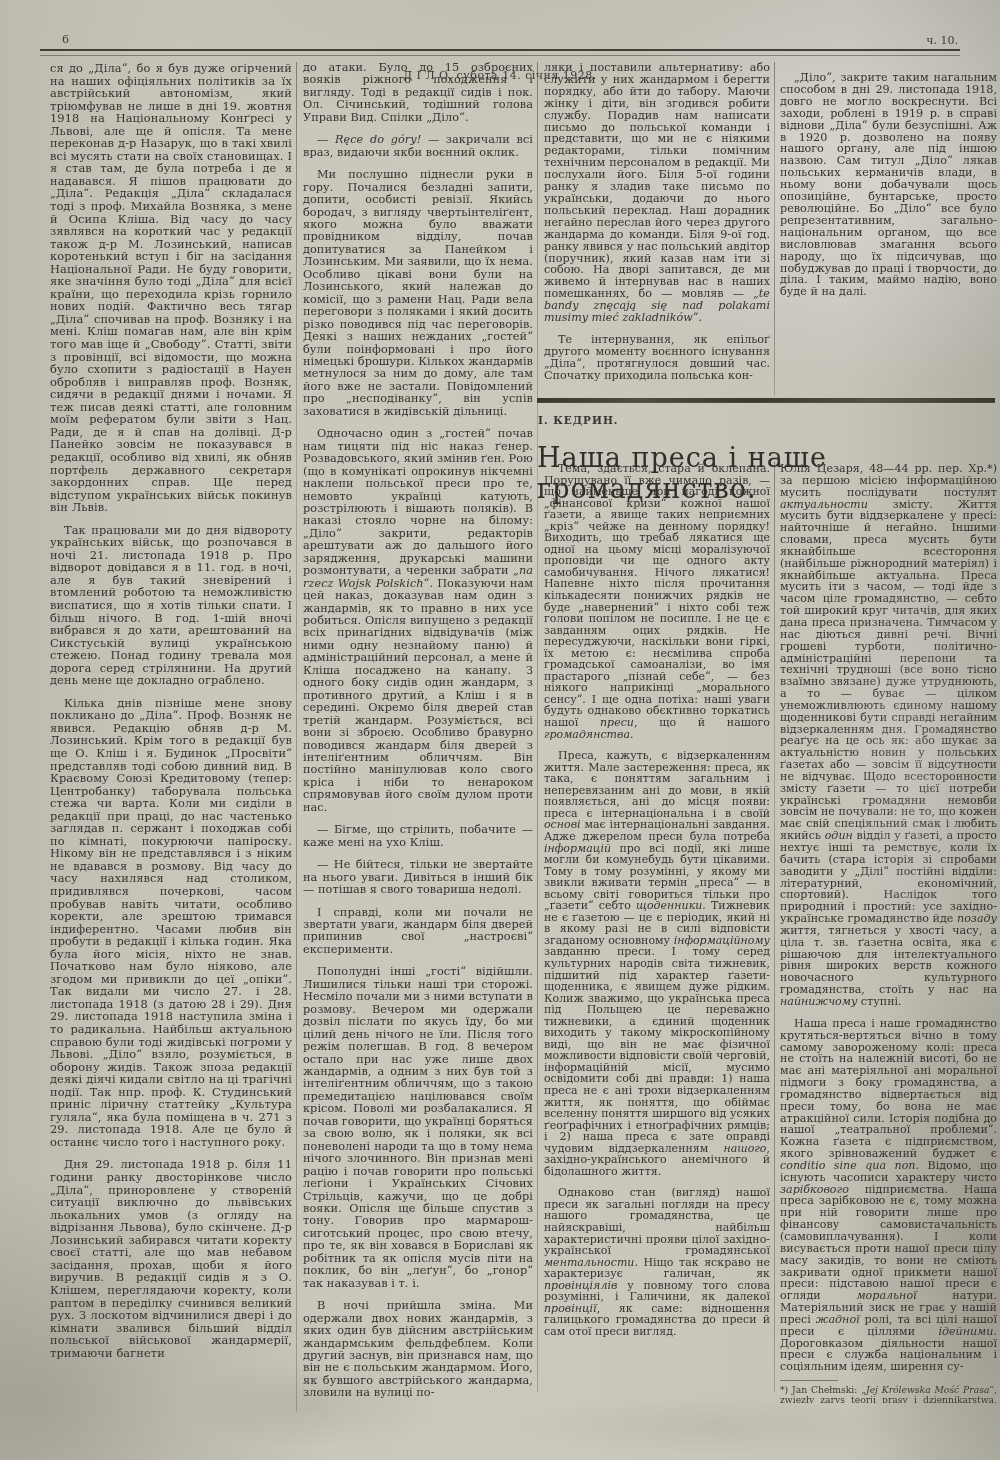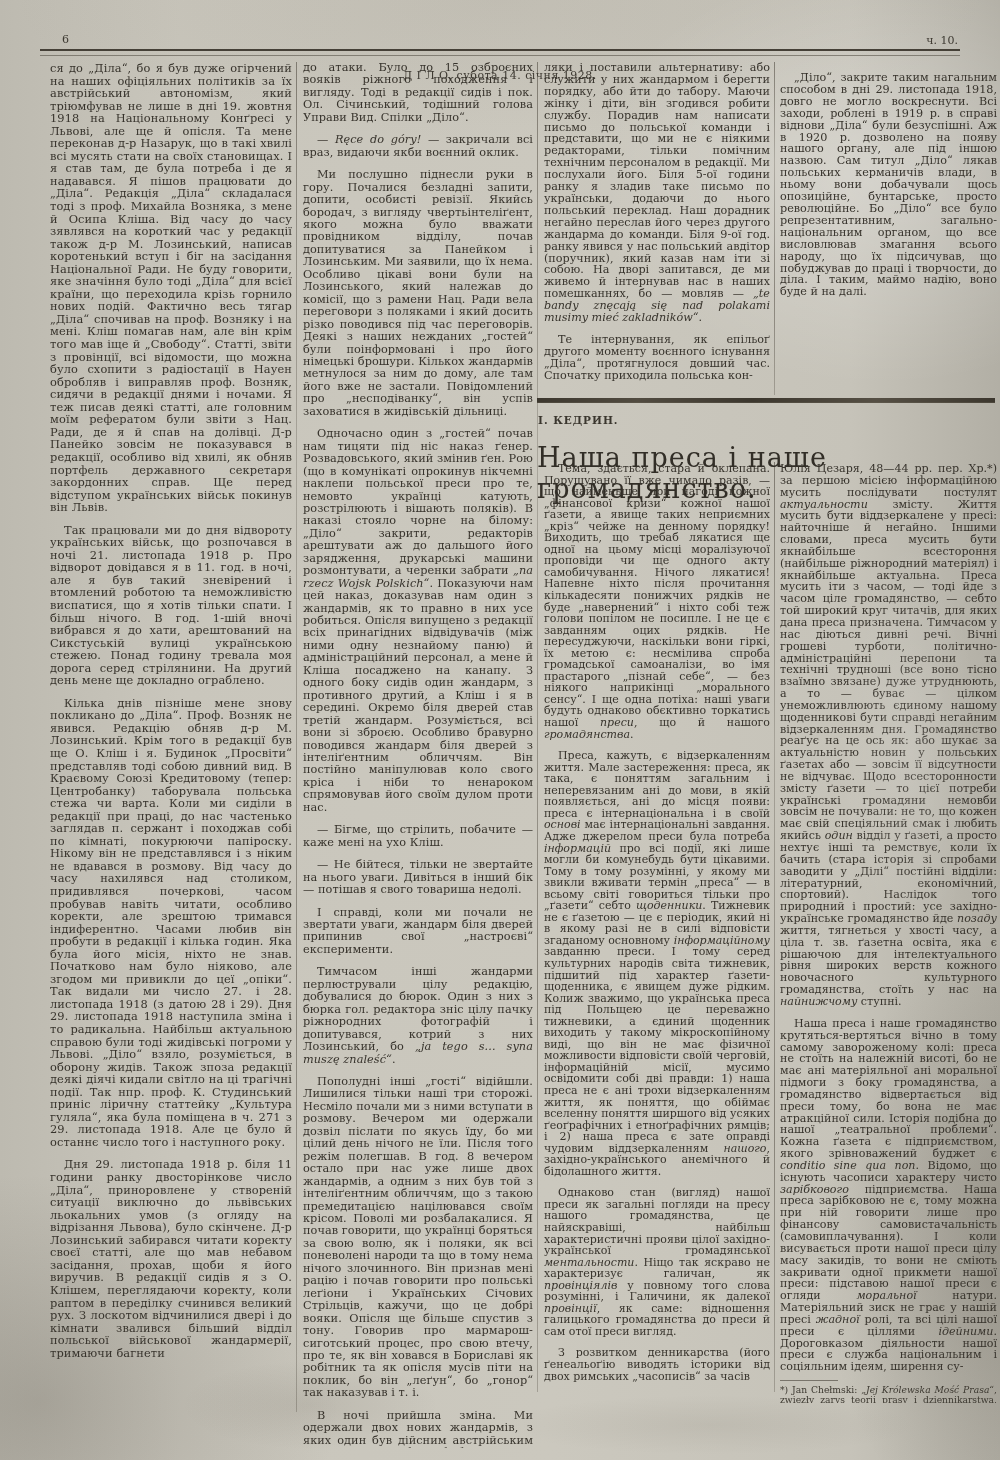--- a/index.html
+++ b/index.html
@@ -70,41 +70,39 @@
       <p class="para gap">Дня 29. листопада 1918 р. біля 11 години ранку двосторінкове число „Діла“, приноровлене у створеній ситуації виключно до львівських льокальних умов (з огляду на відрізання Львова), було скінчене. Д-р Лозинський забирався читати коректу своєї статті, але що мав небавом засідання, прохав, щоби я його виручив. В редакції сидів я з О. Клішем, переглядаючи коректу, коли раптом в переділку счинився великий рух. З лоскотом відчинилися двері і до кімнати звалився більший відділ польської військової жандармерії, тримаючи багнети</p>
     </div>
   <div class="col c-two" style="left:303px;top:62px;width:230px;height:1386px;">
       <p class="noind">до атаки. Було до 15 озброєних вояків ріжного походження і вигляду. Тоді в редакції сидів і пок. Ол. Січинський, тодішний голова Управи Вид. Спілки „Діло“.</p>
       <p class="para gap">— <i>Ręce do góry!</i> — закричали всі враз, видаючи якби воєнний оклик.</p>
       <p class="para gap">Ми послушно піднесли руки в гору. Почалися безладні запити, допити, особисті ревізії. Якийсь бородач, з вигляду чвертьінтеліґент, якого можна було вважати провідником відділу, почав допитуватися за Панейком і Лозинським. Ми заявили, що їх нема. Особливо цікаві вони були на Лозинського, який належав до комісії, що з рамени Нац. Ради вела переговори з поляками і який досить різко поводився під час переговорів. Деякі з наших нежданих „гостей“ були поінформовані і про його німецькі брошури. Кількох жандармів метнулося за ним до дому, але там його вже не застали. Повідомлений про „несподіванку“, він успів заховатися в жидівській дільниці.</p>
       <p class="para gap">Одночасно один з „гостей“ почав нам тицяти під ніс наказ ґенер. Розвадовського, який змінив ґен. Рою (що в комунікаті опрокинув нікчемні наклепи польської преси про те, немовто українці катують, розстрілюють і вішають поляків). В наказі стояло чорне на білому: „Діло“ закрити, редакторів арештувати аж до дальшого його зарядження, друкарські машини розмонтувати, а черенки забрати <i>„na rzecz Wojsk Polskich“</i>. Показуючи нам цей наказ, доказував нам один з жандармів, як то правно в них усе робиться. Опісля випущено з редакції всіх принагідних відвідувачів (між ними одну незнайому паню) й адміністраційний персонал, а мене й Кліша посаджено на канапу. З одного боку сидів один жандарм, з противного другий, а Кліш і я в середині. Окремо біля дверей став третій жандарм. Розуміється, всі вони зі зброєю. Особливо бравурно поводився жандарм біля дверей з інтеліґентним обличчям. Він постійно маніпулював коло свого кріса і ніби то ненароком спрямовував його своїм дулом проти нас.</p>
       <p class="para gap">— Бігме, що стрілить, побачите — каже мені на ухо Кліш.</p>
       <p class="para gap">— Не бійтеся, тільки не звертайте на нього уваги. Дивіться в інший бік — потішав я свого товариша недолі.</p>
       <p class="para gap">І справді, коли ми почали не звертати уваги, жандарм біля дверей припинив свої „настроєві“ експерименти.</p>
-      <p class="para gap">Тимчасом інші жандарми перлюстрували цілу редакцію, добувалися до бюрок. Один з них з бюрка гол. редактора зніс цілу пачку ріжнородних фотографій і допитувався, котрий з них Лозинський, бо <i>„ja tego s... syna muszę znaleść“</i>.</p>
       <p class="para gap">Пополудні інші „гості“ відійшли. Лишилися тільки наші три сторожі. Несміло почали ми з ними вступати в розмову. Вечером ми одержали дозвіл післати по якусь їду, бо ми цілий день нічого не їли. Після того режім полегшав. В год. 8 вечером остало при нас уже лише двох жандармів, а одним з них був той з інтеліґентним обличчям, що з такою премедитацією націлювався своїм крісом. Поволі ми розбалакалися. Я почав говорити, що українці боряться за свою волю, як і поляки, як всі поневолені народи та що в тому нема нічого злочинного. Він признав мені рацію і почав говорити про польські леґіони і Українських Січових Стрільців, кажучи, що це добрі вояки. Опісля ще більше спустив з тону. Говорив про мармарош-сиготський процес, про свою втечу, про те, як він ховався в Бориславі як робітник та як опісля мусів піти на поклик, бо він „леґун“, бо „гонор“ так наказував і т. і.</p>
       <p class="para gap">В ночі прийшла зміна. Ми одержали двох нових жандармів, з яких один був дійсним австрійським жандармським фельдфеблем. Коли другий заснув, він признався нам, що він не є польським жандармом. Його, як бувшого австрійського жандарма, зловили на вулиці по-</p>
     </div>
   <div class="col c-top" style="left:544px;top:62px;width:226px;height:334px;">
       <p class="noind">ляки і поставили альтернативу: або служити у них жандармом і берегти порядку, або йти до табору. Маючи жінку і діти, він згодився робити службу. Порадив нам написати письмо до польської команди і представити, що ми не є ніякими редакторами, тільки помічним технічним персоналом в редакції. Ми послухали його. Біля 5-ої години ранку я зладив таке письмо по українськи, додаючи до нього польський переклад. Наш дорадник негайно переслав його через другого жандарма до команди. Біля 9-ої год. ранку явився у нас польський авдітор (поручник), який казав нам іти зі собою. На дворі запитався, де ми живемо й інтернував нас в наших помешканнях, бо — мовляв — <i>„te bandy znęcają się nad polakami musimy mieć zakladników“</i>.</p>
       <p class="para gap">Те інтернування, як епільоґ другого моменту воєнного існування „Діла“, протягнулося довший час. Спочатку приходила польська кон-</p>
     </div>
   <div class="col c-top" style="left:780px;top:62px;width:217px;height:330px;">
       <p class="para gap">„Діло“, закрите таким нагальним способом в дні 29. листопада 1918, довго не могло воскреснути. Всі заходи, роблені в 1919 р. в справі віднови „Діла“ були безуспішні. Аж в 1920 р. дозволено на появу нашого органу, але під іншою назвою. Сам титул „Діло“ лякав польських керманичів влади, в ньому вони добачували щось опозиційне, бунтарське, просто революційне. Бо „Діло“ все було репрезентативним, загально-національним органом, що все висловлював змагання всього народу, що їх підсичував, що побуджував до праці і творчости, до діла. І таким, маймо надію, воно буде й на далі.</p>
     </div>
 
   <div class="heavyrule"></div>
   <div class="byline">І. КЕДРИН.</div>
   <div class="headline">Наша преса і наше громадянство.</div>
 
   <div class="col c-m3" style="left:544px;top:463px;width:226px;height:932px;">
       <p class="para">Тема, здається, стара й оклепана. Порушувано її вже чимало разів, — що найменьше при нагоді кожної „фінансової кризи“ кожної нашої ґазети, а явище таких неприємних „кріз“ чейже на денному порядку! Виходить, що требаб лякатися ще одної на цьому місці моралізуючої проповіди чи ще одного акту самобичування. Нічого лякатися! Напевне ніхто після прочитання кількадесяти понижчих рядків не буде „навернений“ і ніхто собі теж голови попілом не посипле. І не це є завданням оцих рядків. Не пересуджуючи, наскільки вони гіркі, їх метою є: несмілива спроба громадської самоаналізи, во імя прастарого „пізнай себе“, — без ніякого наприкінці „морального сенсу“. І ще одна потіха: наші уваги будуть однаково обєктивно торкатись нашої <i>преси</i>, що й нашого <i>громадянства</i>.</p>
       <p class="para gap">Преса, кажуть, є відзеркаленням життя. Мале застереження: преса, як така, є поняттям загальним і неперевязаним ані до мови, в якій появляється, ані до місця появи: преса є інтернаціональна і в своїй <i>основі</i> має інтернаціональні завдання. Адже джерелом преси була потреба <i>інформацій</i> про всі події, які лише могли би комунебудь бути цікавими. Тому в тому розумінні, у якому ми звикли вживати термін „преса“ — в всьому світі говориться тільки про „ґазети“ себто <i>щоденники</i>. Тижневик не є ґазетою — це є періодик, який ні в якому разі не в силі відповісти згаданому основному <i>інформаційному</i> завданню преси. І тому серед культурних народів світа тижневик, підшитий під характер ґазети-щоденника, є явищем дуже рідким. Колиж зважимо, що українська преса під Польщею це переважно тижневики, а єдиний щоденник виходить у такому мікроскопійному виді, що він не має фізичної можливости відповісти своїй черговій, інформаційній місії, мусимо освідомити собі дві правди: 1) наша преса не є ані трохи відзеркаленням життя, як поняття, що обіймає вселенну поняття ширшого від усяких ґеоґрафічних і етноґрафічних рямців; і 2) наша преса є зате оправді чудовим віддзеркаленням <i>нашого</i>, західно-українського анемічного й бідолашного життя.</p>
       <p class="para gap">Однаково стан (вигляд) нашої преси як загальні погляди на пресу нашого громадянства, це найяскравіші, найбільш характеристичні прояви цілої західно-української громадянської <i>ментальности</i>. Ніщо так яскраво не характеризує галичан, як <i>провінціялів</i> у повному того слова розумінні, і Галичини, як далекої <i>провінції</i>, як саме: відношення галицького громадянства до преси й сам отої преси вигляд.</p>
-      <p class="para gap">З розвитком денникарства (його ґенеальоґію виводять історики від двох римських „часописів“ за часів</p>
     </div>
   <div class="col c-m4" style="left:780px;top:463px;width:217px;height:940px;">
     <div>
         <p class="noind">Юлія Цезаря, 48—44 рр. пер. Хр.*) за першою місією інформаційною мусить послідувати постулят <i>актуальности</i> змісту. Життя мусить бути віддзеркалене у пресі: найточніше й негайно. Іншими словами, преса мусить бути якнайбільше всестороння (найбільше ріжнородний матеріял) і якнайбільше актуальна. Преса мусить іти з часом, — тоді йде з часом ціле громадянство, — себто той широкий круг читачів, для яких дана преса призначена. Тимчасом у нас діються дивні речі. Вічні грошеві турботи, політично-адміністраційні перепони та технічні трудноші (все воно тісно взаїмно звязане) дуже утруднюють, а то — буває — цілком унеможливлюють єдиному нашому щоденникові бути справді негайним відзеркаленням дня. Громадянство реаґує на це ось як: або шукає за актуальністю новин у польських ґазетах або — зовсім її відсутности не відчуває. Щодо всесторонности змісту ґазети — то цієї потреби українські громадяни немовби зовсім не почували: не то, що кожен має свій спеціяльний смак і любить якийсь <i>один</i> відділ у ґазеті, а просто нехтує інші та ремствує, коли їх бачить (стара історія зі спробами заводити у „Ділі“ постійні відділи: літературний, економічний, спортовий). Наслідок того природний і простий: усе західно-українське громадянство йде <i>позаду</i> життя, тягнеться у хвості часу, а ціла т. зв. ґазетна освіта, яка є рішаючою для інтелектуального рівня широких верств кожного новочасного культурного громадянства, стоїть у нас на <i>найнижчому</i> ступні.</p>
         <p class="para gap">Наша преса і наше громадянство крутяться-вертяться вічно в тому самому завороженому колі: преса не стоїть на належній висоті, бо не має ані матеріяльної ані моральної підмоги з боку громадянства, а громадянство відвертається від преси тому, бо вона не має атракційної сили. Історія подібна до нашої „театральної проблеми“. Кожна ґазета є підприємством, якого зрівноважений буджет є <i>conditio sine qua non</i>. Відомо, що існують часописи характеру чисто <i>зарібкового</i> підприємства. Наша преса зарібковою не є, тому можна при ній говорити лише про фінансову самовистачальність (самовиплачування). І коли висувається проти нашої преси цілу масу закидів, то вони не сміють закривати одної прикмети нашої преси: підставою нашої преси є огляди <i>моральної</i> натури. Матеріяльний зиск не грає у нашій пресі <i>жадної</i> ролі, та всі цілі нашої преси є ціллями <i>ідейними</i>. Дороговказом діяльности нашої преси є служба національним і соціяльним ідеям, ширення су-</p>
       </div>
     <div class="fnblock">
       <div class="fnrule"></div>
       <div class="fn">
           <p class="noind">*) Jan Chełmski: <i>„Jej Królewska Mość Prasa“</i>, zwięzły zarys teorji prasy i dziennikarstwa, Warszawa 1920. — Там теж є вказівки до досить уже численної чужомовної літератури .</p>

